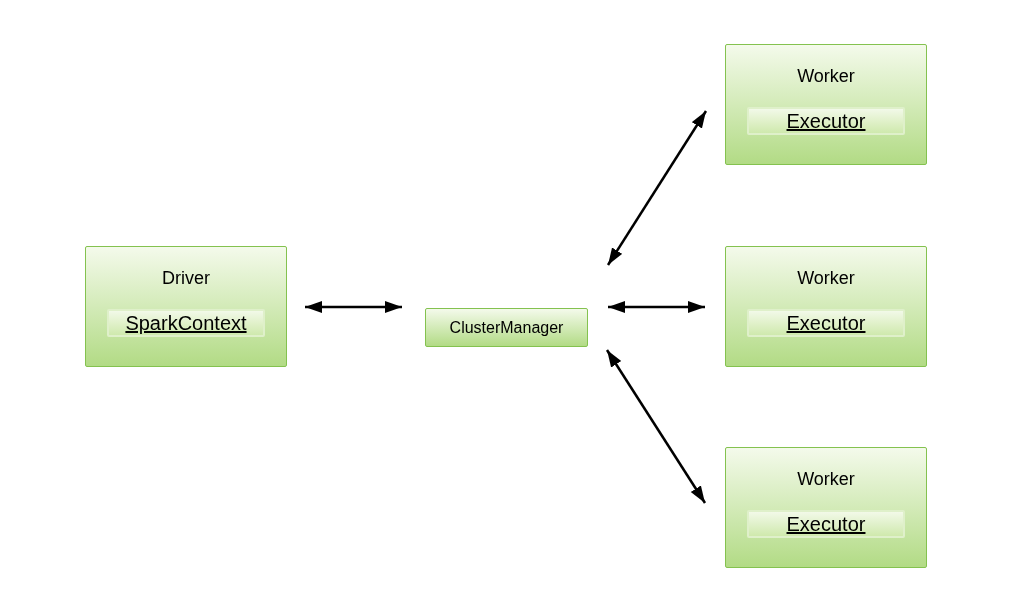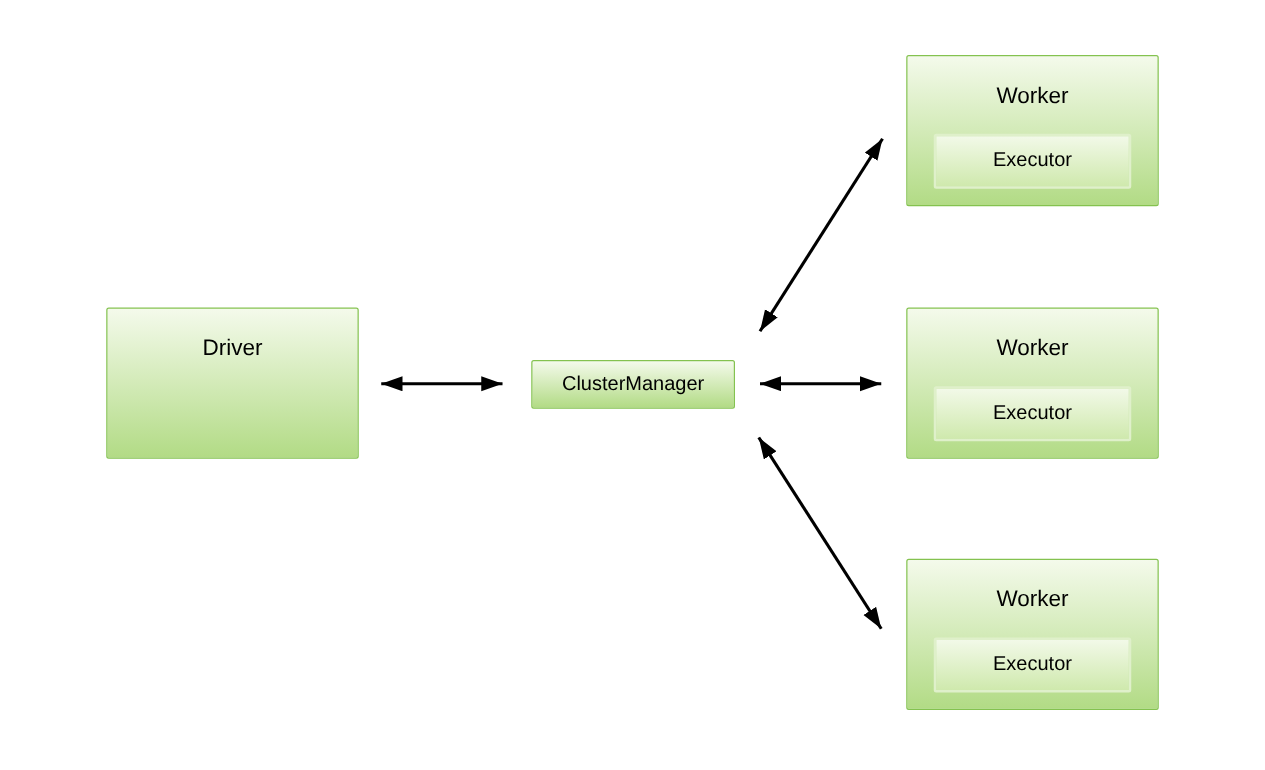--- a/index.html
+++ b/index.html
@@ -49,37 +49,39 @@
   .node-label{
     height:62px;
     display:flex;
     align-items:center;
     justify-content:center;
     font-size:18px;
   }
   .inner-node{
     margin:0 auto;
     width:158px;
-    height:44px;
+    height:28px;
     background:linear-gradient(to bottom,var(--inner-fill-top),var(--inner-fill-bottom));
     border:2px solid var(--inner-border);
     border-radius:2px;
     box-sizing:border-box;
     display:flex;
     align-items:center;
     justify-content:center;
-    font-size:16px;
+    font-size:20px;
+    text-decoration:underline;
   }
   .node-small{
     width:163px;
     height:39px;
     display:flex;
     align-items:center;
     justify-content:center;
     font-size:16px;
+    margin-top:20px;
   }
   #node-driver{left:85px;top:246px;}
   #node-cluster-manager{left:425px;top:288px;}
   #node-worker-1{left:725px;top:44px;}
   #node-worker-2{left:725px;top:246px;}
   #node-worker-3{left:725px;top:447px;}
 </style>
 </head>
 <body>
 
@@ -92,20 +94,23 @@
       </marker>
     </defs>
     <line x1="305" y1="307" x2="402" y2="307" marker-start="url(#arrowhead)" marker-end="url(#arrowhead)"></line>
     <line x1="608" y1="265" x2="706" y2="111" marker-start="url(#arrowhead)" marker-end="url(#arrowhead)"></line>
     <line x1="608" y1="307" x2="705" y2="307" marker-start="url(#arrowhead)" marker-end="url(#arrowhead)"></line>
     <line x1="607" y1="350" x2="705" y2="503" marker-start="url(#arrowhead)" marker-end="url(#arrowhead)"></line>
   </svg>
 
   <div id="node-driver" class="node node-big">
     <div class="node-label">Driver</div>
+    <div class="inner-node">
+      <span>SparkContext</span>
+    </div>
   </div>
 
   <div id="node-cluster-manager" class="node node-small">
     <span>ClusterManager</span>
   </div>
 
   <div id="node-worker-1" class="node node-big">
     <div class="node-label">Worker</div>
     <div class="inner-node">
       <span>Executor</span>

